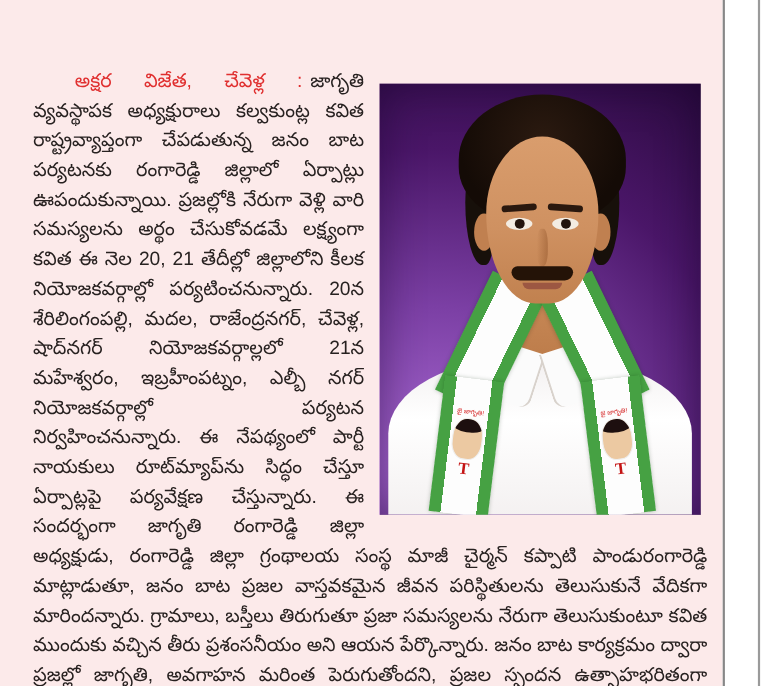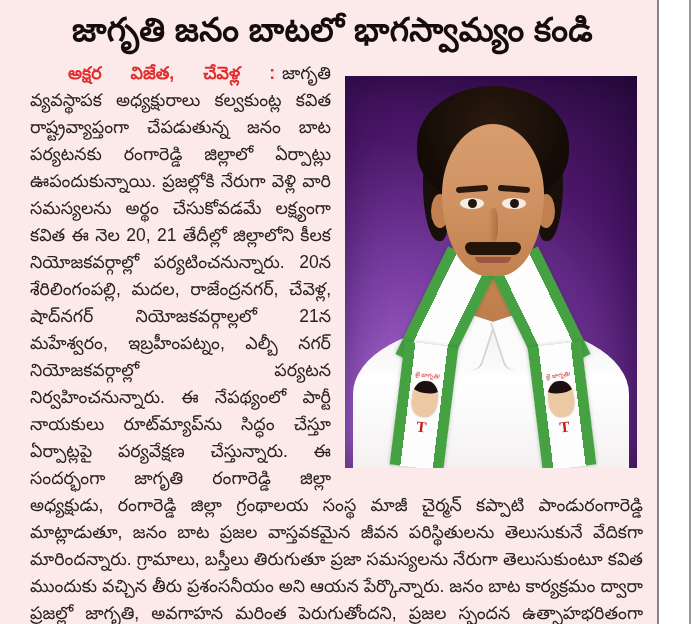--- a/index.html
+++ b/index.html
@@ -5,21 +5,21 @@
   html,body{margin:0;padding:0;}
   body{font-family:"Liberation Sans","DejaVu Sans",sans-serif;}
   .page{position:relative;width:692px;height:624px;background:#ffffff;overflow:hidden;}
   .clip{position:absolute;left:0;top:0;width:657px;height:624px;background:#fcе;background:#fceaea;}
   .headline{margin:0;padding:10px 10px 0 18px;text-align:center;
     font-size:33px;line-height:40px;font-weight:700;color:#150d0d;letter-spacing:.3px;}
   .article{position:absolute;left:0;top:56px;width:657px;height:560px;
     padding:4px 14px 0 30px;box-sizing:border-box;}
   .body-text{margin:0;text-align:justify;font-size:17.5px;line-height:27px;
     color:#272120;text-indent:38px;}
-  .dateline{color:#e02f2f;font-weight:700;margin-right:7px;}
+  .dateline{color:#e02f2f;font-weight:400;margin-right:7px;}
 
   
   .photo{float:right;width:292px;height:392px;margin:16px 6px 10px 14px;position:relative;
     overflow:hidden;background:
       radial-gradient(circle at 18% 88%, #a869d2 0%, #7b3fa4 34%, #4a1668 68%, #2a0a3e 100%);
     box-shadow:inset 0 0 40px rgba(20,0,40,.45);}
   .p-hair{position:absolute;left:72px;top:10px;width:152px;height:118px;background:
       radial-gradient(circle at 50% 35%, #2b1a10 0%, #140b06 70%);
     border-radius:52% 52% 46% 46%;}
   .p-hair-side-l{position:absolute;left:78px;top:70px;width:26px;height:95px;background:#17100a;border-radius:40% 60% 30% 60%;}
@@ -68,21 +68,20 @@
   .rule-a{position:absolute;left:0;top:0;width:2px;height:624px;background:#878787;}
   .rule-b{position:absolute;right:1px;top:0;width:2px;height:624px;background:#9a9a9a;}
 </style>
 </head>
 <body>
 
 <div class="page">
 
   <div class="clip">
 
-    <h1 class="headline">జాగృతి జనం బాటలో భాగస్వామ్యం కండి</h1>
 
     <div class="article">
 
       <figure class="photo">
         <div class="p-hair-side-l"></div>
         <div class="p-hair-side-r"></div>
         <div class="p-ear-l"></div>
         <div class="p-ear-r"></div>
         <div class="p-neck"></div>
         <div class="p-shirt"></div>

